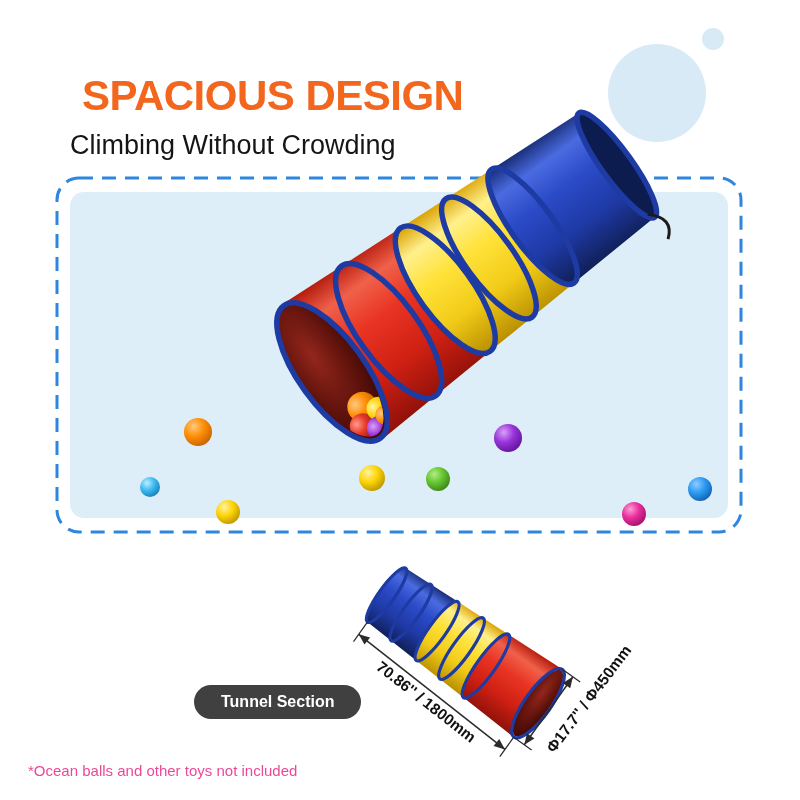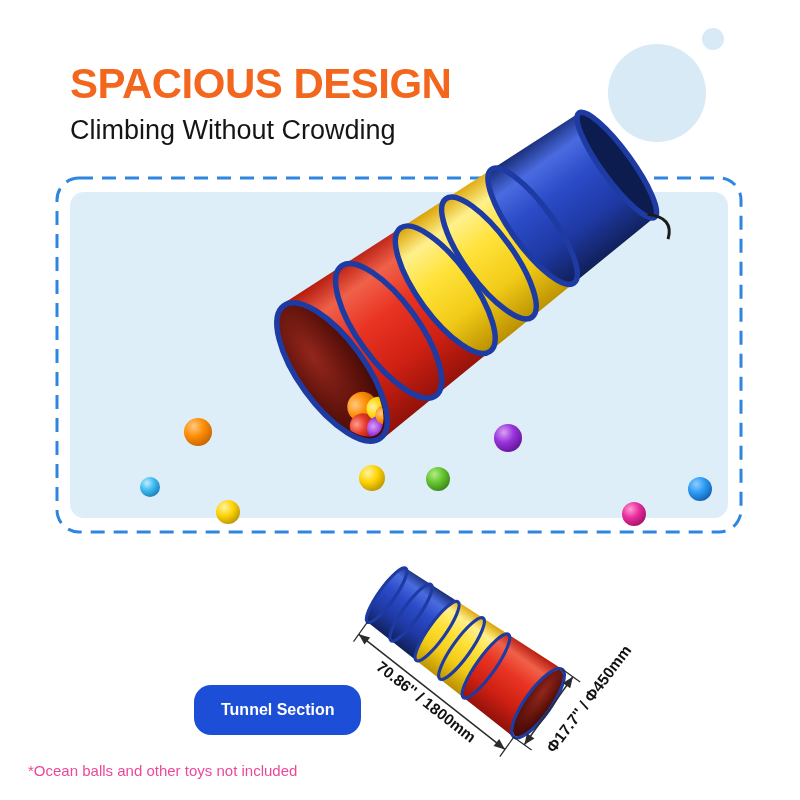--- a/index.html
+++ b/index.html
@@ -1,25 +1,25 @@
 <!DOCTYPE html>
 <html><head>
 <meta charset="utf-8">
 <style>
   html,body{margin:0;padding:0;background:#ffffff;}
   body{width:800px;height:800px;position:relative;overflow:hidden;
        font-family:"Liberation Sans",sans-serif;}
   .stage{position:absolute;inset:0;width:800px;height:800px;}
   svg.art{position:absolute;left:0;top:0;z-index:1;}
   .header{position:absolute;left:70px;top:62px;z-index:2;}
-  .header h1{margin:0;font-size:42px;line-height:1.05;font-weight:bold;
+  .header h1{margin:12px;font-size:42px;line-height:1.05;font-weight:bold;
              letter-spacing:-0.5px;color:#F2671D;}
   .header p{margin:9px 0 0 0;font-size:27px;color:#151515;}
-  .badge{position:absolute;left:194px;top:685px;z-index:2;background:#1d4ed8;
-         color:#ffffff;font-size:16px;font-weight:bold;padding:16px 27px;
+  .badge{position:absolute;left:194px;top:685px;z-index:2;background:#404040;
+         color:#ffffff;font-size:16px;font-weight:bold;padding:8px 27px;
          border-radius:17px;white-space:nowrap;}
   .footnote{position:absolute;left:28px;top:762px;z-index:2;font-size:15px;
             color:#ec4899;}
   .dim-label{font-size:15.5px;font-weight:bold;fill:#111111;}
 </style>
 </head>
 <body>
 
 <div class="stage">
 

